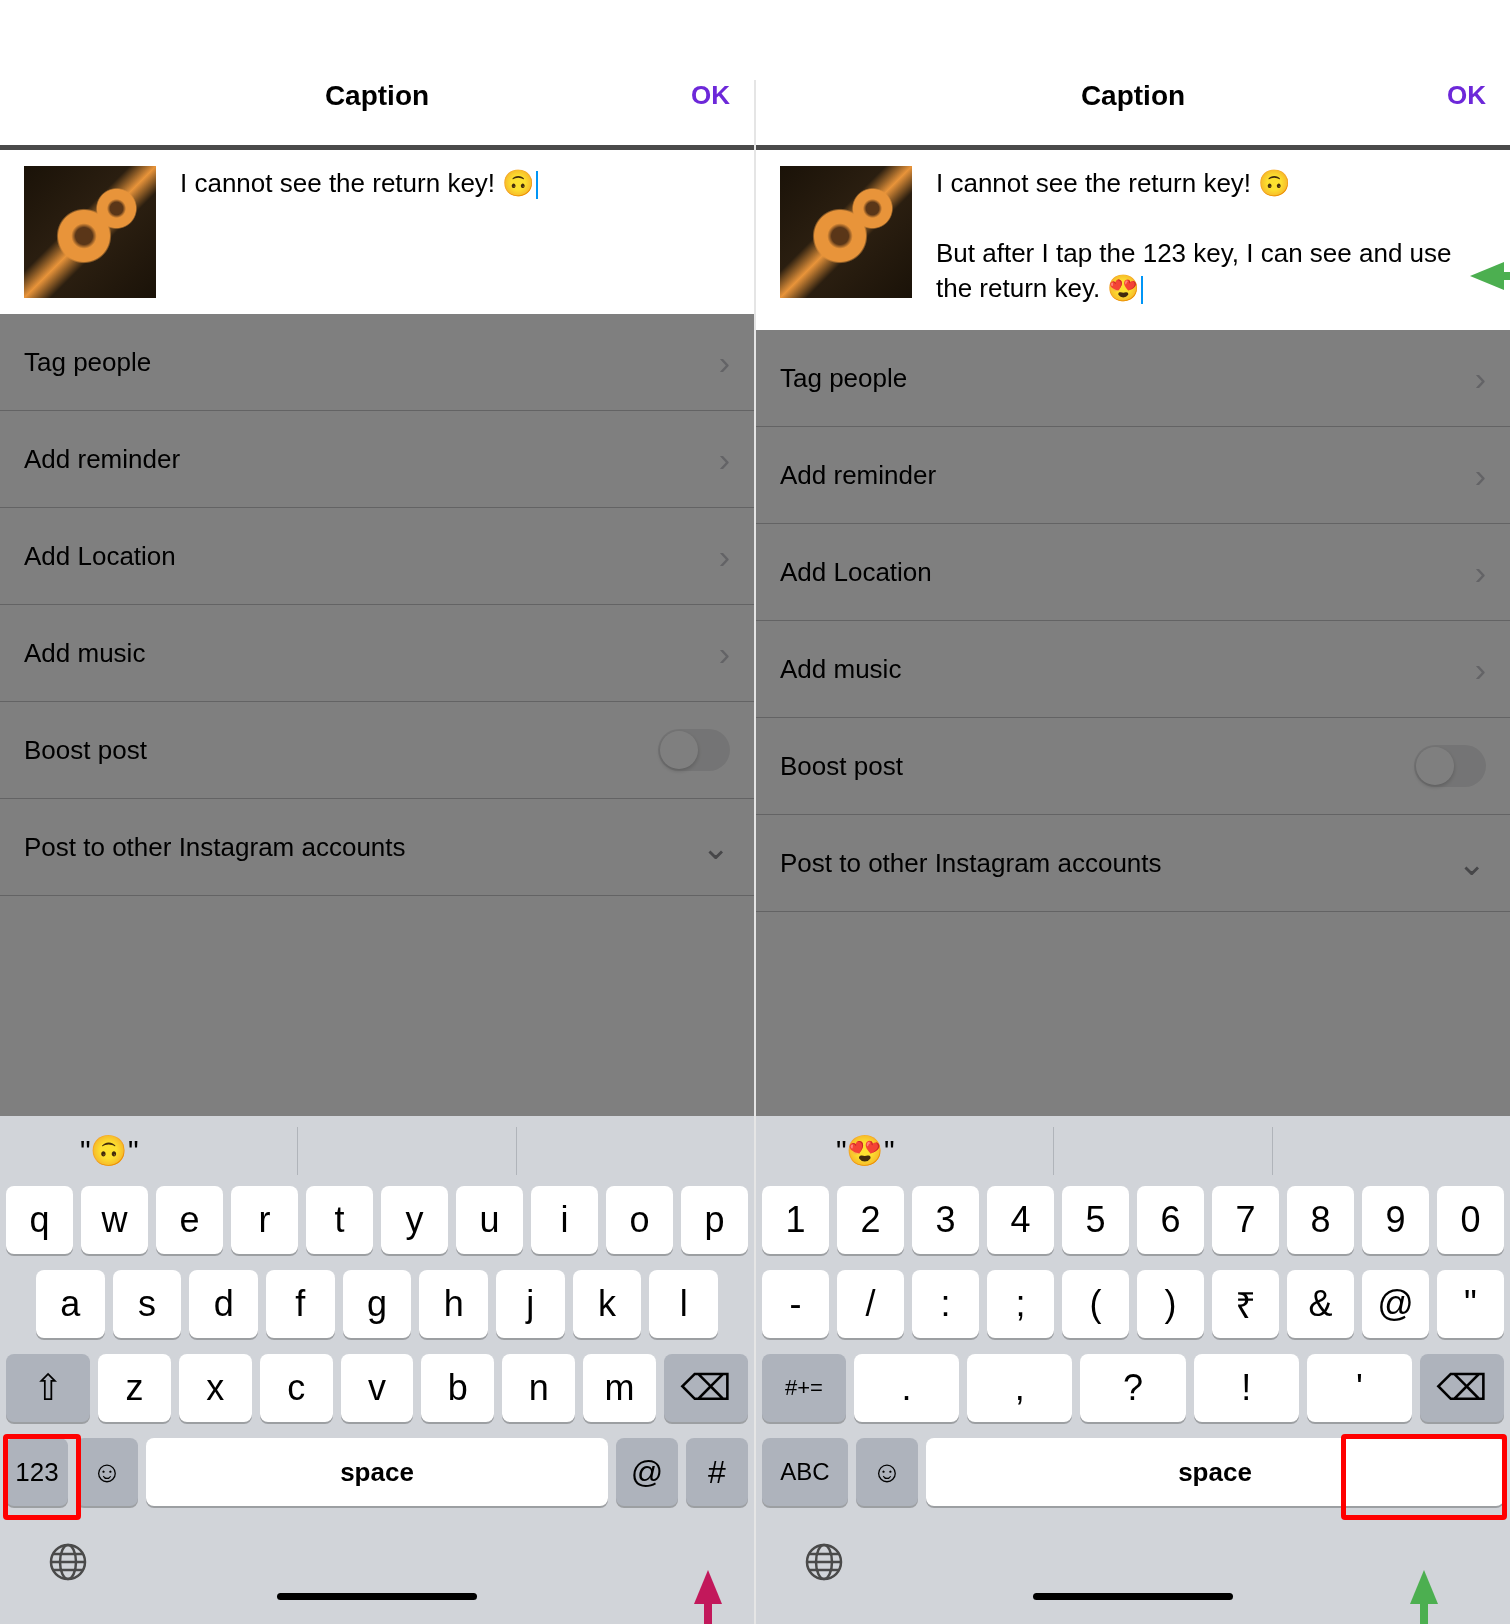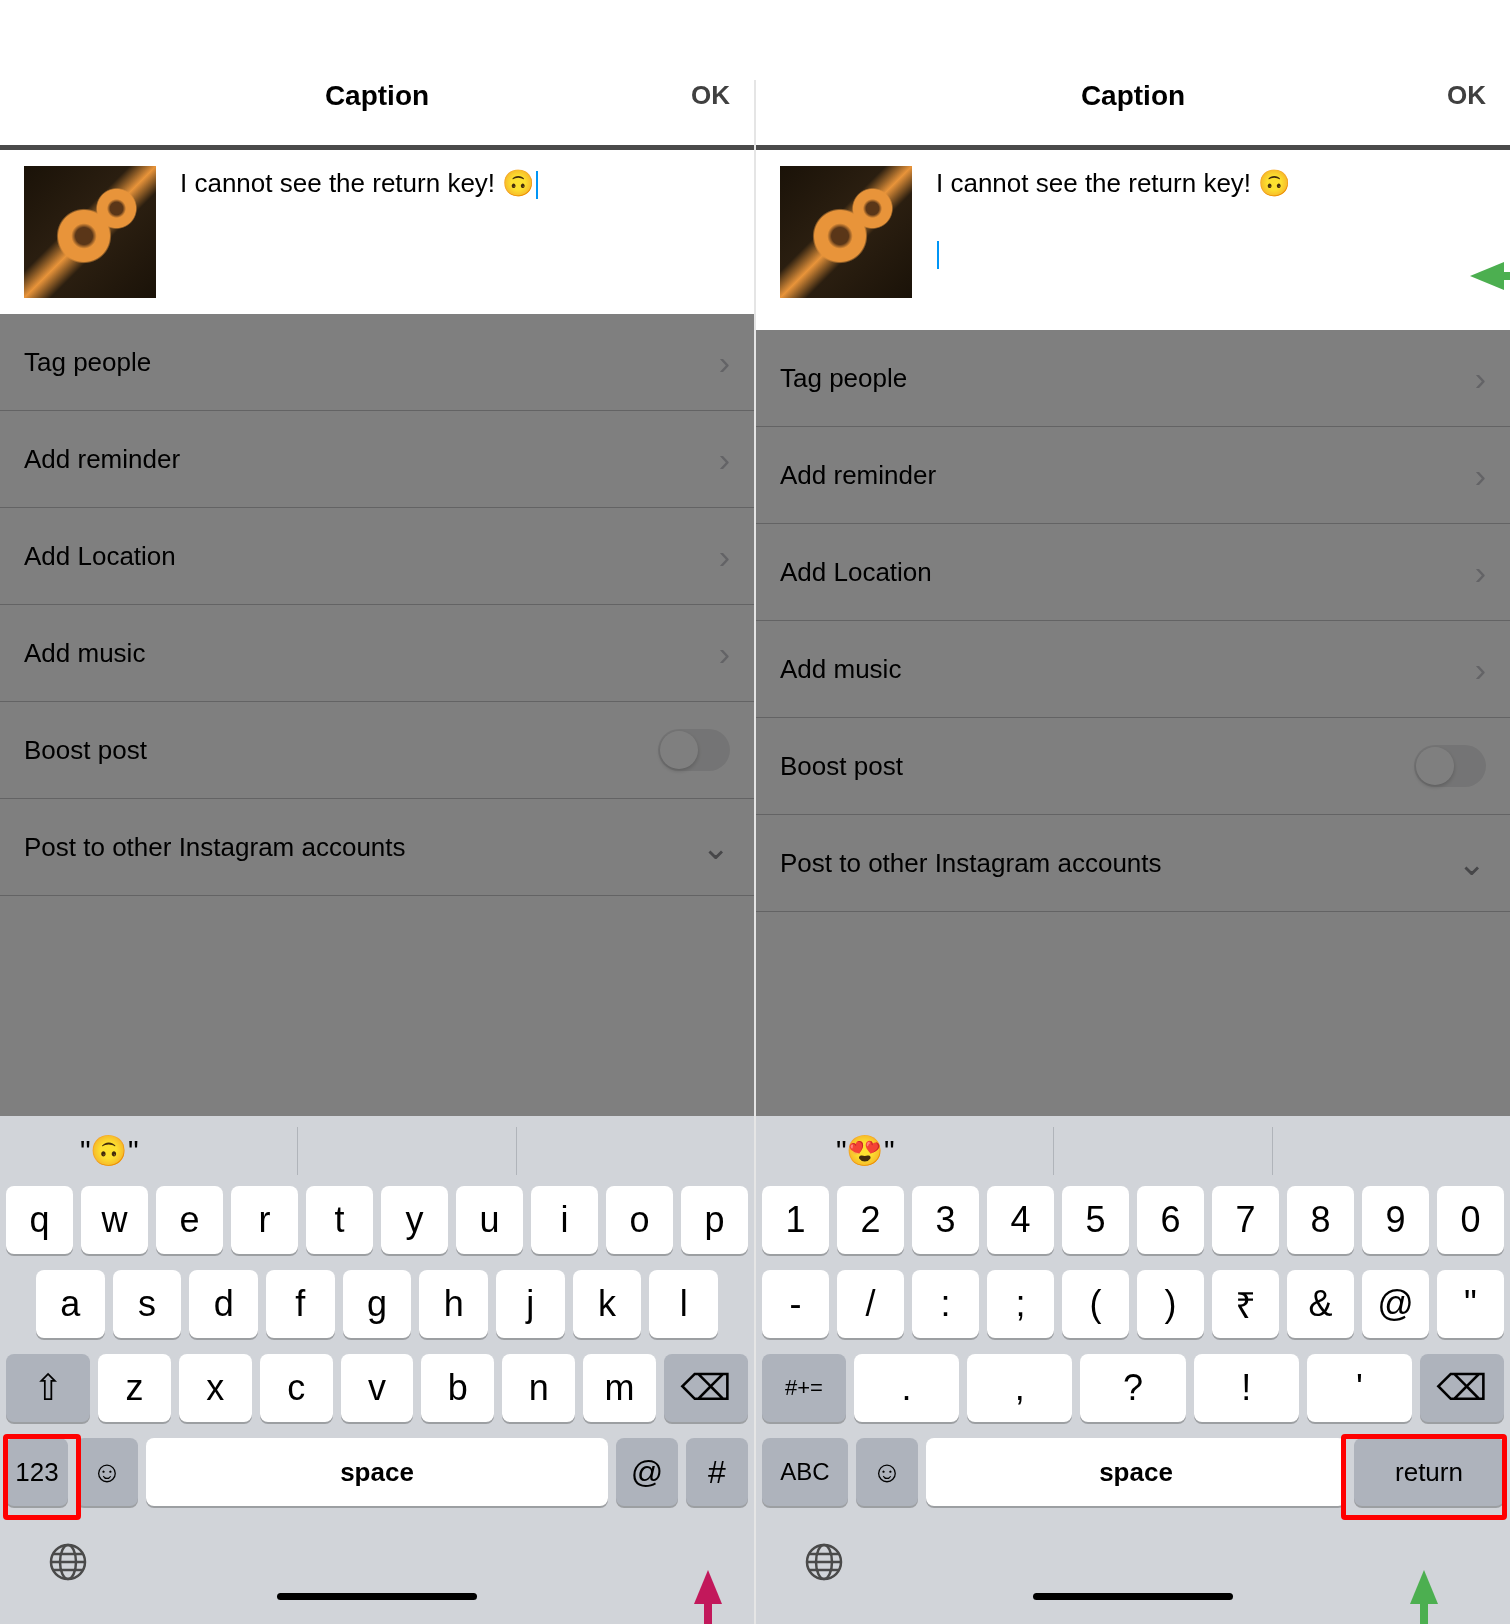--- a/index.html
+++ b/index.html
@@ -37,21 +37,21 @@
   .header-title {
     font-size: 28px;
     font-weight: 700;
     color: #000;
   }
   .header-ok {
     position: absolute;
     right: 24px;
     font-size: 26px;
     font-weight: 600;
-    color: #404040;
+    color: #6d28d9;
   }
 
   
   .caption-area {
     display: flex;
     padding: 16px 24px 16px 24px;
     background: #fff;
     min-height: 140px;
   }
   .thumb {
@@ -363,21 +363,21 @@
 
   <div class="phone">
     <div class="header">
       <span class="header-title">Caption</span>
       <span class="header-ok">OK</span>
     </div>
     <div class="caption-area" style="min-height:180px;">
       <div class="thumb"></div>
       <div class="caption-text">
         <span>I cannot see the return key! 🙃</span><br><br>
-        <span class="cursor"></span>
+        <span>But after I tap the 123 key, I can see and use the return key. 😍</span><span class="cursor"></span>
       </div>
       <div class="arrow arrow-left-green" style="position:absolute;right:6px;top:182px;"></div>
     </div>
     <div class="options">
       <div class="option-row">
           <span>Tag people</span>
           <span class="chevron-right">›</span>
         </div>
       <div class="option-row">
           <span>Add reminder</span>
@@ -437,21 +437,20 @@
             <div class="key">,</div>
             <div class="key">?</div>
             <div class="key">!</div>
             <div class="key">'</div>
             <div class="key gray del-key">⌫</div>
           </div>
         <div class="kb-row" id="r-row4" style="position:relative;">
             <div class="key gray fixed-abc">ABC</div>
             <div class="key gray fixed-emoji">☺</div>
             <div class="key space">space</div>
-            <div class="key gray fixed-return">return</div>
           </div>
       </div>
       <div class="globe-area">
         <span class="globe">
           <svg width="40" height="40" viewBox="0 0 40 40">
               <circle cx="20" cy="20" r="17" fill="none" stroke="#4a4a4a" stroke-width="2.5"></circle>
               <ellipse cx="20" cy="20" rx="8" ry="17" fill="none" stroke="#4a4a4a" stroke-width="2.5"></ellipse>
               <line x1="3" y1="20" x2="37" y2="20" stroke="#4a4a4a" stroke-width="2.5"></line>
               <line x1="5" y1="12" x2="35" y2="12" stroke="#4a4a4a" stroke-width="2.5"></line>
               <line x1="5" y1="28" x2="35" y2="28" stroke="#4a4a4a" stroke-width="2.5"></line>

